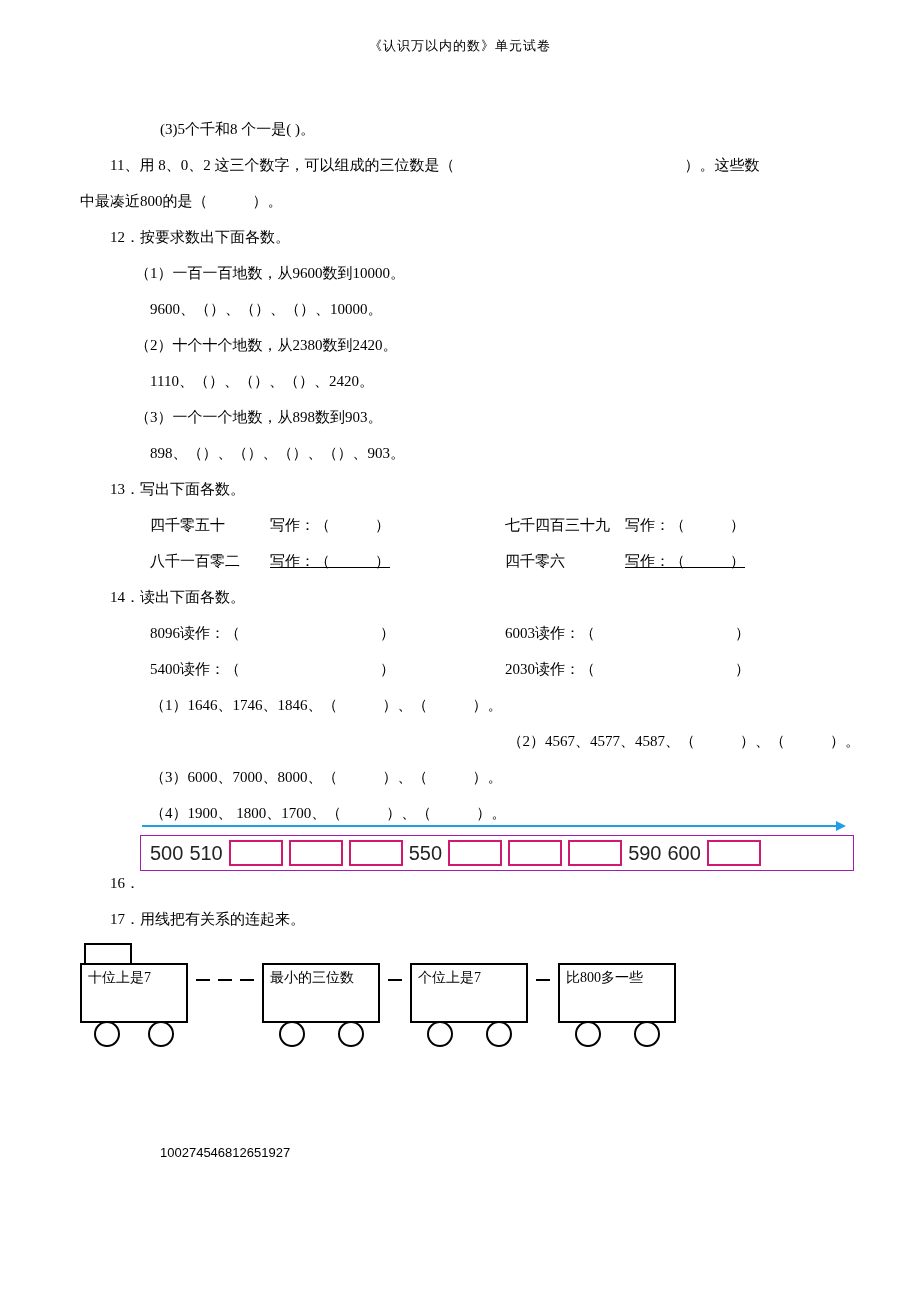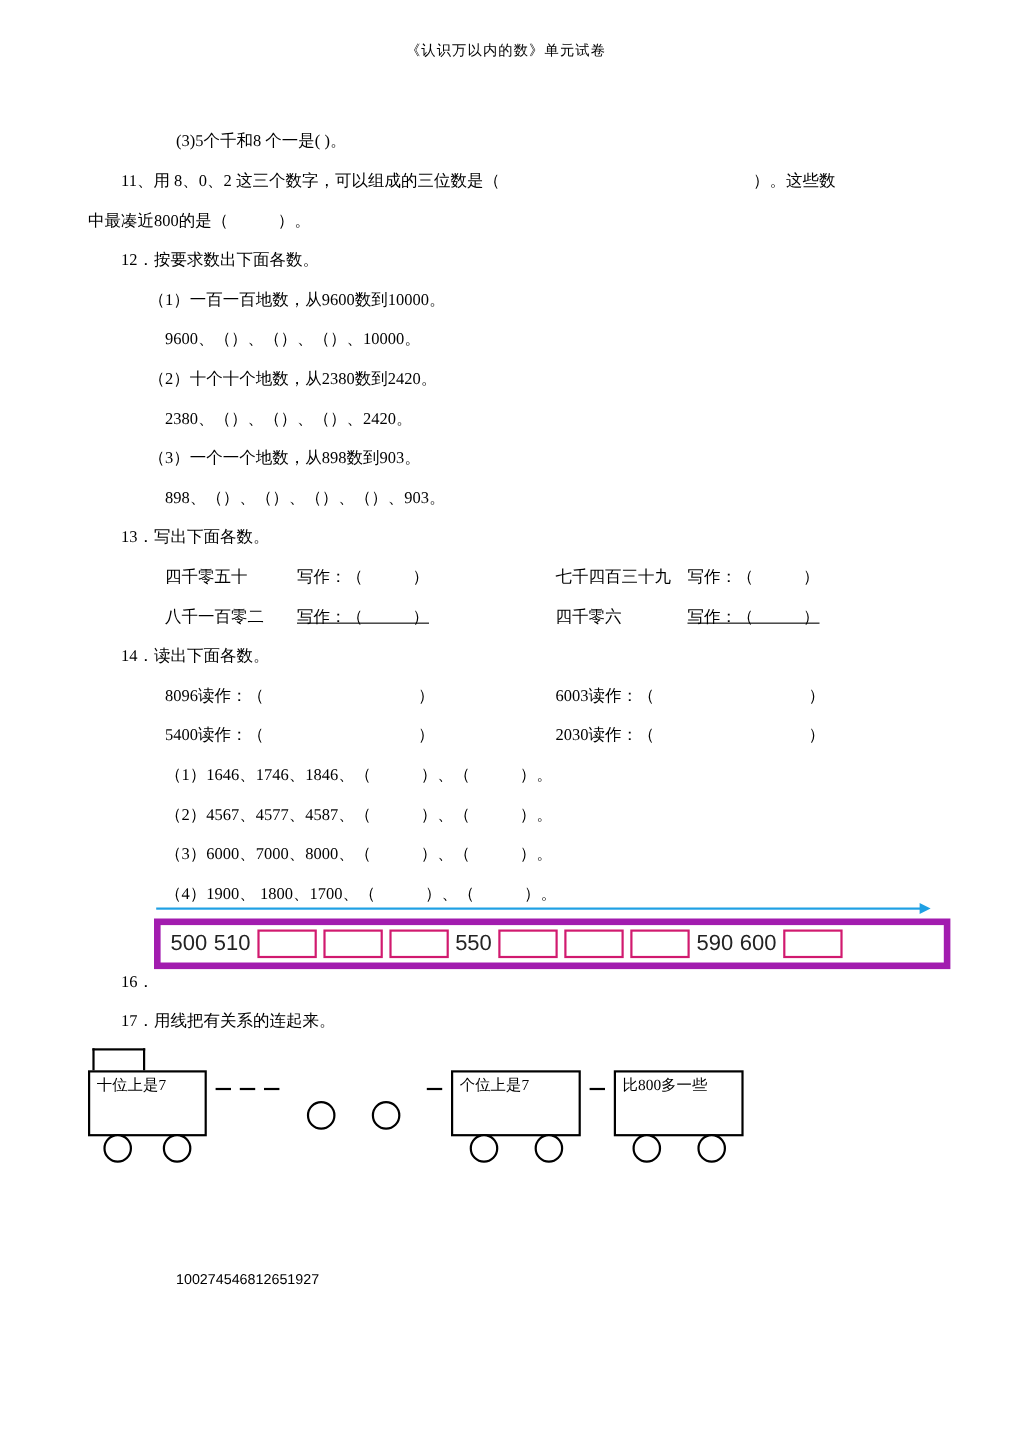--- a/index.html
+++ b/index.html
@@ -22,21 +22,21 @@
     letter-spacing: 1px;
   }
   .indent-0 { padding-left: 50px; }
   .indent-1 { padding-left: 100px; }
   .indent-2 { padding-left: 75px; }
   .blank-wide { display: inline-block; width: 230px; }
 
   
   .numline-wrap { margin-left: 80px; margin-top: 4px; position: relative; }
   .numline {
-    border: 6px solid #a21caf;
+    border: 1px solid #a21caf;
     background: #fff;
     height: 34px;
     width: 700px;
     display: flex;
     align-items: center;
     padding: 0 6px;
     position: relative;
   }
   .numline-arrow {
     position: absolute;
@@ -70,21 +70,21 @@
     border: 2px solid #d11a6f;
     width: 50px;
     height: 22px;
     margin: 0 3px;
     flex-shrink: 0;
   }
 
   
   .train-row {
     display: flex;
-    align-items: center;
+    align-items: flex-end;
     margin-top: 6px;
     margin-left: 20px;
     gap: 8px;
   }
   .car {
     position: relative;
     width: 118px;
   }
   .car-body {
     border: 2px solid #000;
@@ -142,21 +142,21 @@
 
   <div class="indent-0">
     <span>11、用 8、0、2 这三个数字，可以组成的三位数是（</span><span class="blank-wide"></span><span>）。这些数</span>
   </div>
   <div style="padding-left:20px;">中最凑近800的是（　　　）。</div>
 
   <div class="indent-0">12．按要求数出下面各数。</div>
   <div class="indent-2">（1）一百一百地数，从9600数到10000。</div>
   <div class="indent-2" style="padding-left:90px;">9600、（）、（）、（）、10000。</div>
   <div class="indent-2">（2）十个十个地数，从2380数到2420。</div>
-  <div class="indent-2" style="padding-left:90px;">2380、（）、（）、（）、2420。</div>
+  <div class="indent-2" style="padding-left:90px;">1110、（）、（）、（）、2420。</div>
   <div class="indent-2">（3）一个一个地数，从898数到903。</div>
   <div class="indent-2" style="padding-left:90px;">898、（）、（）、（）、（）、903。</div>
 
   <div class="indent-0">13．写出下面各数。</div>
   <div class="indent-2 flex-row" style="padding-left:90px;">
     <div class="col"><span class="w-label">四千零五十</span><span>写作：（　　　）</span></div>
     <div class="col"><span class="w-label">七千四百三十九</span><span>写作：（　　　）</span></div>
   </div>
   <div class="indent-2 flex-row" style="padding-left:90px;text-decoration:underline;">
     <div class="col"><span class="w-label">八千一百零二</span><span>写作：（　　　）</span></div>
@@ -167,21 +167,21 @@
   <div class="indent-2 flex-row" style="padding-left:90px;">
     <div class="col"><span>8096读作：（</span><span style="display:inline-block;width:140px"></span><span>）</span></div>
     <div class="col"><span>6003读作：（</span><span style="display:inline-block;width:140px"></span><span>）</span></div>
   </div>
   <div class="indent-2 flex-row" style="padding-left:90px;">
     <div class="col"><span>5400读作：（</span><span style="display:inline-block;width:140px"></span><span>）</span></div>
     <div class="col"><span>2030读作：（</span><span style="display:inline-block;width:140px"></span><span>）</span></div>
   </div>
 
   <div class="indent-2" style="padding-left:90px;">（1）1646、1746、1846、（　　　）、（　　　）。</div>
-  <div class="indent-2" style="padding-left:90px;">（2）4567、4577、4587、（　　　）、（　　　）。</div>
+  <div class="indent-2" style="padding-left:90px;text-align:right;">（2）4567、4577、4587、（　　　）、（　　　）。</div>
   <div class="indent-2" style="padding-left:90px;">（3）6000、7000、8000、（　　　）、（　　　）。</div>
   <div class="indent-2" style="padding-left:90px;">（4）1900、 1800、1700、（　　　）、（　　　）。</div>
 
   <div class="numline-wrap">
     <div class="numline-arrow"></div>
     <div class="numline">
       <span class="nl-num">500</span>
       <span class="nl-num">510</span>
       <span class="nl-box"></span>
       <span class="nl-box"></span>
@@ -206,20 +206,21 @@
       <div class="car-wheels">
           <div class="wheel"></div>
           <div class="wheel"></div>
         </div>
     </div>
     <div class="hitch"></div>
     <div class="hitch"></div>
     <div class="hitch"></div>
     <div class="car">
       <div style="height:20px;"></div>
+      <div class="car-body">最小的三位数</div>
       <div class="car-wheels">
           <div class="wheel"></div>
           <div class="wheel"></div>
         </div>
     </div>
     <div class="hitch"></div>
     <div class="car">
       <div style="height:20px;"></div>
       <div class="car-body">个位上是7</div>
       <div class="car-wheels">

